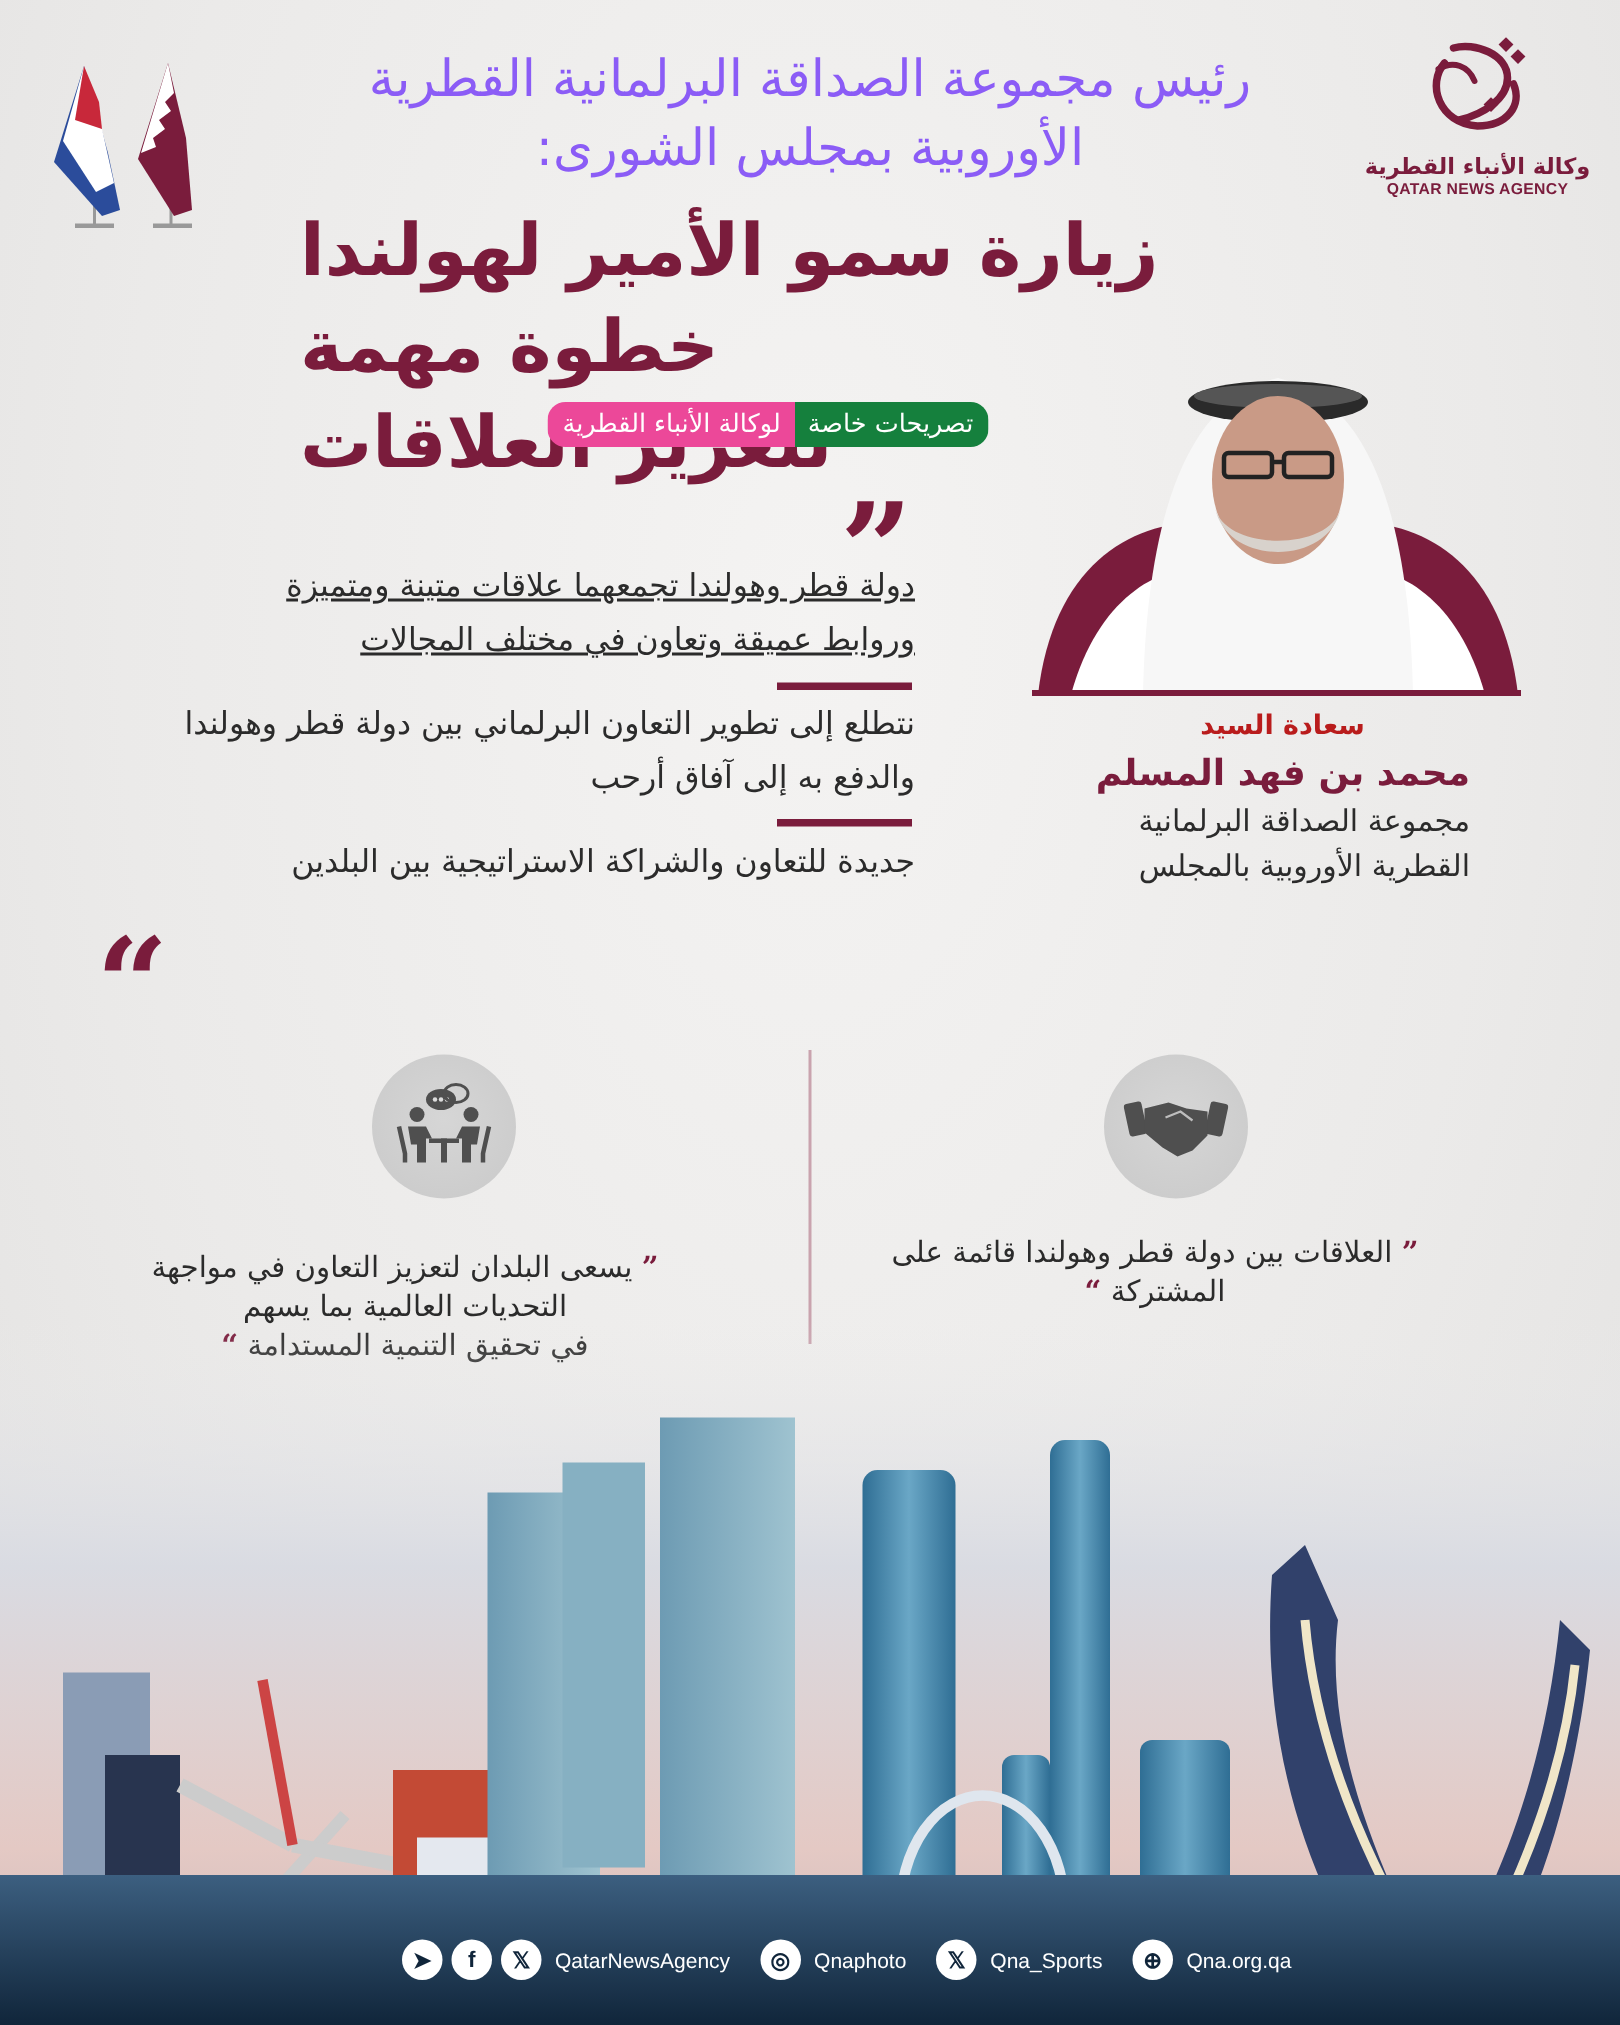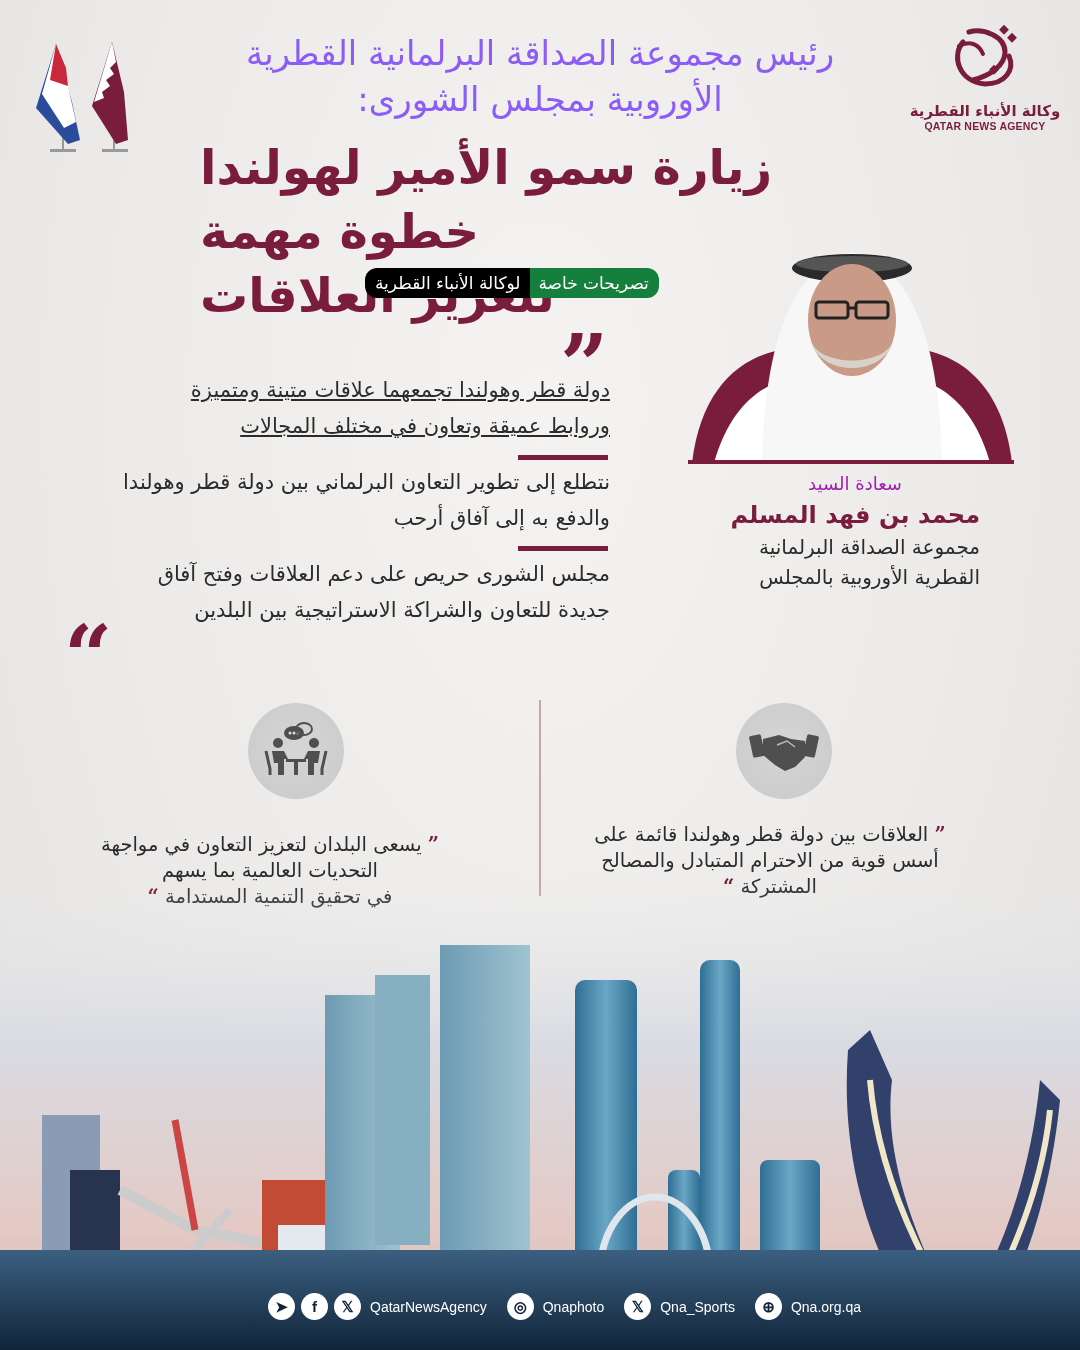--- a/index.html
+++ b/index.html
@@ -31,21 +31,21 @@
     left: 200px; top: 135px; width: 680px; text-align: left;
     font-size: 48px; line-height: 64px; color: #7a1c3c; font-weight: bold;
   }
 
   
   .pill {
     left: 365px; top: 268px; height: 30px; display: flex; direction: rtl;
     border-radius: 12px; overflow: hidden; font-size: 17px; line-height: 30px;
   }
   .pill .gray { background: #15803d; color: #fff; padding: 0 10px 10px 8px; }
-  .pill .maroon { background: #000000; color: #fff; padding: 0 10px 0 10px; }
+  .pill .maroon { background: #ec4899; color: #fff; padding: 0 10px 0 10px; }
 
   
   .portrait { left: 692px; top: 228px; width: 320px; height: 235px; overflow: hidden; }
   .portrait-base { left: 688px; top: 460px; width: 326px; height: 4px; background: #7a1c3c; }
 
   
   .qmark {
     font-family: "DejaVu Serif", serif; font-weight: bold; color: #7a1c3c;
     font-size: 84px; line-height: 60px;
   }
@@ -58,21 +58,21 @@
   }
   .s1 { top: 372px; text-decoration: underline; }
   .s2 { top: 464px; }
   .s3 { top: 556px; }
   .divider { left: 518px; width: 90px; height: 5px; background: #7a1c3c; }
   .d1 { top: 455px; }
   .d2 { top: 546px; }
 
   
   .person { left: 690px; top: 470px; width: 290px; text-align: right; }
-  .person .title { font-size: 18px; line-height: 28px; color: #a21caf; text-align: center; padding-left: 40px; }
+  .person .title { font-size: 18px; line-height: 28px; color: #b91c1c; text-align: center; padding-left: 40px; font-weight: bold; }
   .person .name { font-size: 24px; line-height: 34px; color: #7a1c3c; font-weight: bold; }
   .person .role { font-size: 20px; line-height: 30px; color: #2b2b2b; }
 
   
   .vsep { left: 539px; top: 700px; width: 2px; height: 196px; background: #c9a3ae; }
   .icon-circle {
     width: 96px; height: 96px; border-radius: 50%;
     background: radial-gradient(circle at 50% 45%, #d6d6d6 0%, #c9c9c9 100%);
     display: flex; align-items: center; justify-content: center;
   }
@@ -164,21 +164,20 @@
   <div>دولة قطر وهولندا تجمعهما علاقات متينة ومتميزة</div>
   <div>وروابط عميقة وتعاون في مختلف المجالات</div>
 </div>
 <div class="abs divider d1"></div>
 <div class="abs stmt s2">
   <div>نتطلع إلى تطوير التعاون البرلماني بين دولة قطر وهولندا</div>
   <div>والدفع به إلى آفاق أرحب</div>
 </div>
 <div class="abs divider d2"></div>
 <div class="abs stmt s3">
-  <div>مجلس الشورى حريص على دعم العلاقات وفتح آفاق</div>
   <div>جديدة للتعاون والشراكة الاستراتيجية بين البلدين</div>
 </div>
 
 <div class="abs qmark quote-close">“</div>
 
 <div class="abs person">
   <div class="title">سعادة السيد</div>
   <div class="name">محمد بن فهد المسلم</div>
   <div class="role">مجموعة الصداقة البرلمانية</div>
   <div class="role">القطرية الأوروبية بالمجلس</div>
@@ -207,21 +206,20 @@
     <path d="M60 30 L 48 30 L 44 38 L 48 38 L 48 54 L 54 54 L 54 42 L 58 42 Z" fill="#4f4f4f"></path>
     <path d="M6 30 L 10 48 L 10 54" stroke="#4f4f4f" stroke-width="3" fill="none"></path>
     <path d="M66 30 L 62 48 L 62 54" stroke="#4f4f4f" stroke-width="3" fill="none"></path>
     <rect x="26" y="38" width="20" height="3" fill="#4f4f4f"></rect>
     <rect x="34" y="38" width="4" height="16" fill="#4f4f4f"></rect>
   </svg>
 </div>
 
 <div class="abs col-text col-right">
   <div><span class="mini-q">”</span> <span>العلاقات بين دولة قطر وهولندا قائمة على</span></div>
-  <div>أسس قوية من الاحترام المتبادل والمصالح</div>
   <div><span>المشتركة</span> <span class="mini-q">“</span></div>
 </div>
 <div class="abs col-text col-left">
   <div><span class="mini-q">”</span> <span>يسعى البلدان لتعزيز التعاون في مواجهة</span></div>
   <div>التحديات العالمية بما يسهم</div>
   <div><span>في تحقيق التنمية المستدامة</span> <span class="mini-q">“</span></div>
 </div>
 
 <svg class="abs skyline" viewBox="0 0 1080 470" preserveAspectRatio="none">
   <defs>

